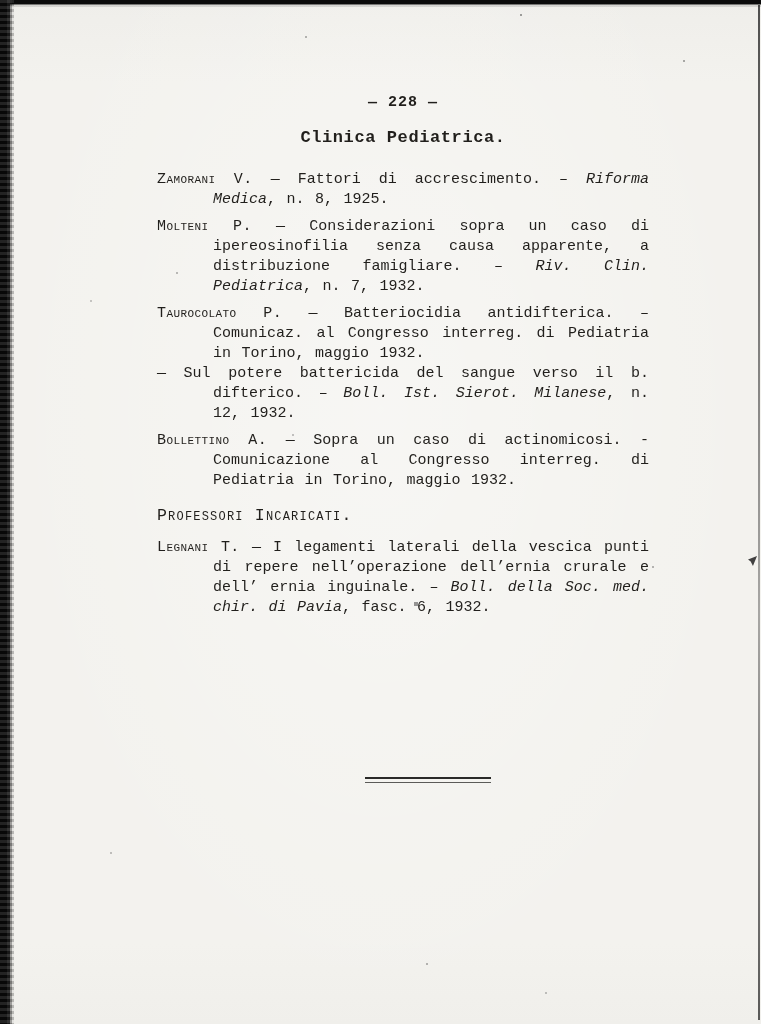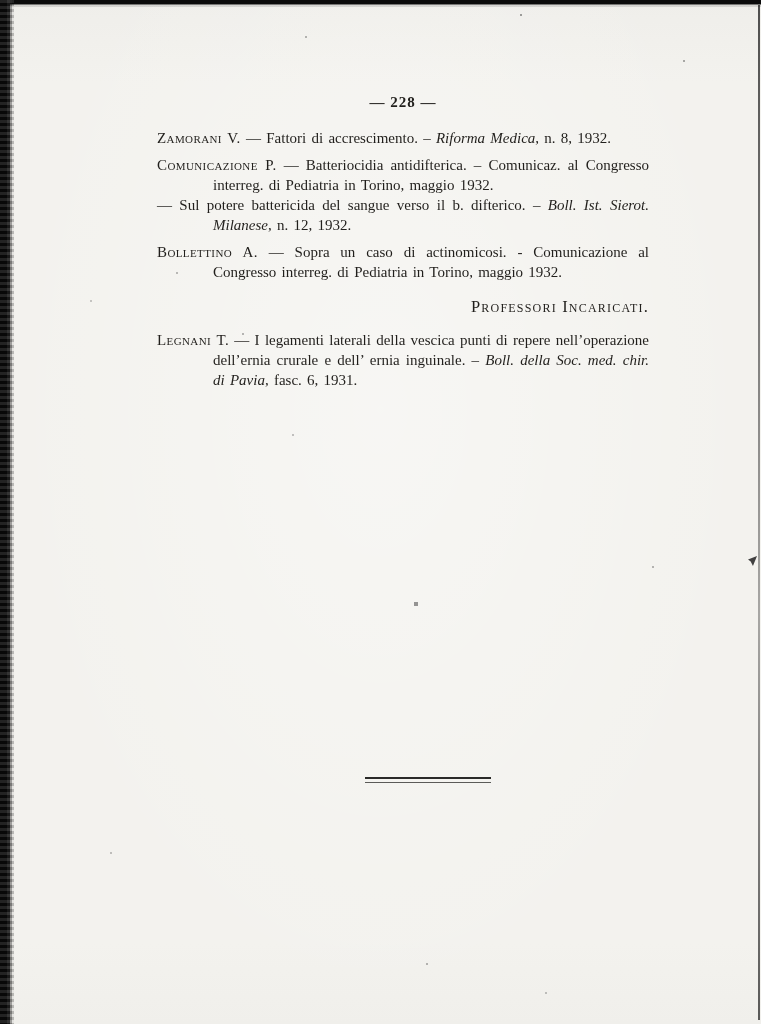--- a/index.html
+++ b/index.html
@@ -9,21 +9,21 @@
   }
   .scan {
     position: relative;
     width: 761px;
     height: 1024px;
     margin: 0 auto;
     background:
       radial-gradient(ellipse at 50% 40%, rgba(255,255,255,0.35), rgba(0,0,0,0) 70%),
       linear-gradient(180deg, #efeeea 0%, #f3f2ee 8%, #f3f2ee 92%, #f0efeb 100%);
     overflow: hidden;
-    font-family: Liberation Serif, serif;
+    font-family: Liberation Mono, monospace;
     color: #211f1c;
   }
   
   .edge-top {
     position: absolute; top: 0; left: 0; width: 100%; height: 7px;
     background: linear-gradient(180deg, #0b0b0b 0 4px, rgba(20,20,20,0.55) 4px 5px, rgba(20,20,20,0.12) 5px 7px);
   }
   .edge-left {
     position: absolute; top: 0; left: 0; width: 14px; height: 100%;
     background:
@@ -70,21 +70,21 @@
     margin-bottom: 17px;
   }
   .title {
     text-align: center;
     font-size: 17px;
     font-weight: bold;
     letter-spacing: 0.6px;
     margin: 0 0 23px 0;
   }
   .subtitle {
-    text-align: right;
+    text-align: left;
     font-size: 16.5px;
     font-weight: normal;
     font-variant: small-caps;
     letter-spacing: 1.2px;
     margin: 15px 0 13px 0;
   }
   .bib .group { margin: 0 0 7px 0; }
   .bib p.entry {
     margin: 0;
     padding-left: 56px;
@@ -111,39 +111,41 @@
 
 <div class="scan">
   <div class="edge-top"></div>
   <div class="edge-left"></div>
   <div class="edge-right"></div>
   <div class="specks"></div>
   <div class="artifact-arrow"></div>
 
   <div class="content">
     <div class="pagenum">— 228 —</div>
+    <h1 class="title">Clinica Pediatrica.</h1>
 
     <div class="bib">
         <div class="group">
-          <p class="entry"><span class="sc">Zamorani V.</span><span class=""> — Fattori di accrescimento. – </span><span class="it">Riforma Medica</span><span class="">, n. 8, 1932.</span></p>
+          <p class="entry"><span class="sc">Zamorani V.</span><span class=""> — Fattori di accrescimento. – </span><span class="it">Riforma Medica</span><span class="">, n. 8, 1925.</span></p>
         </div>
         <div class="group">
+          <p class="entry"><span class="sc">Molteni P.</span><span class=""> — Considerazioni sopra un caso di ipereosinofilia senza causa apparente, a distribuzione famigliare. – </span><span class="it">Riv. Clin. Pediatrica</span><span class="">, n. 7, 1932.</span></p>
         </div>
         <div class="group">
-          <p class="entry"><span class="sc">Comunicazione P.</span><span class=""> — Batteriocidia antidifterica. – Comunicaz. al Congresso interreg. di Pediatria in Torino, maggio 1932.</span></p>
+          <p class="entry"><span class="sc">Taurocolato P.</span><span class=""> — Batteriocidia antidifterica. – Comunicaz. al Congresso interreg. di Pediatria in Torino, maggio 1932.</span></p>
           <p class="entry"><span class="">— Sul potere battericida del sangue verso il b. difterico. – </span><span class="it">Boll. Ist. Sierot. Milanese</span><span class="">, n. 12, 1932.</span></p>
         </div>
         <div class="group">
           <p class="entry"><span class="sc">Bollettino A.</span><span class=""> — Sopra un caso di actinomicosi. - Comunicazione al Congresso interreg. di Pediatria in Torino, maggio 1932.</span></p>
         </div>
       </div>
 
     <h2 class="subtitle">Professori Incaricati.</h2>
 
     <div class="bib">
         <div class="group">
-          <p class="entry"><span class="sc">Legnani T.</span><span class=""> — I legamenti laterali della vescica punti di repere nell’operazione dell’ernia crurale e dell’ ernia inguinale. – </span><span class="it">Boll. della Soc. med. chir. di Pavia</span><span class="">, fasc. 6, 1931.</span></p>
+          <p class="entry"><span class="sc">Legnani T.</span><span class=""> — I legamenti laterali della vescica punti di repere nell’operazione dell’ernia crurale e dell’ ernia inguinale. – </span><span class="it">Boll. della Soc. med. chir. di Pavia</span><span class="">, fasc. 6, 1932.</span></p>
         </div>
       </div>
   </div>
 
   <div class="end-rule"></div>
 </div>
 
 </body></html>

